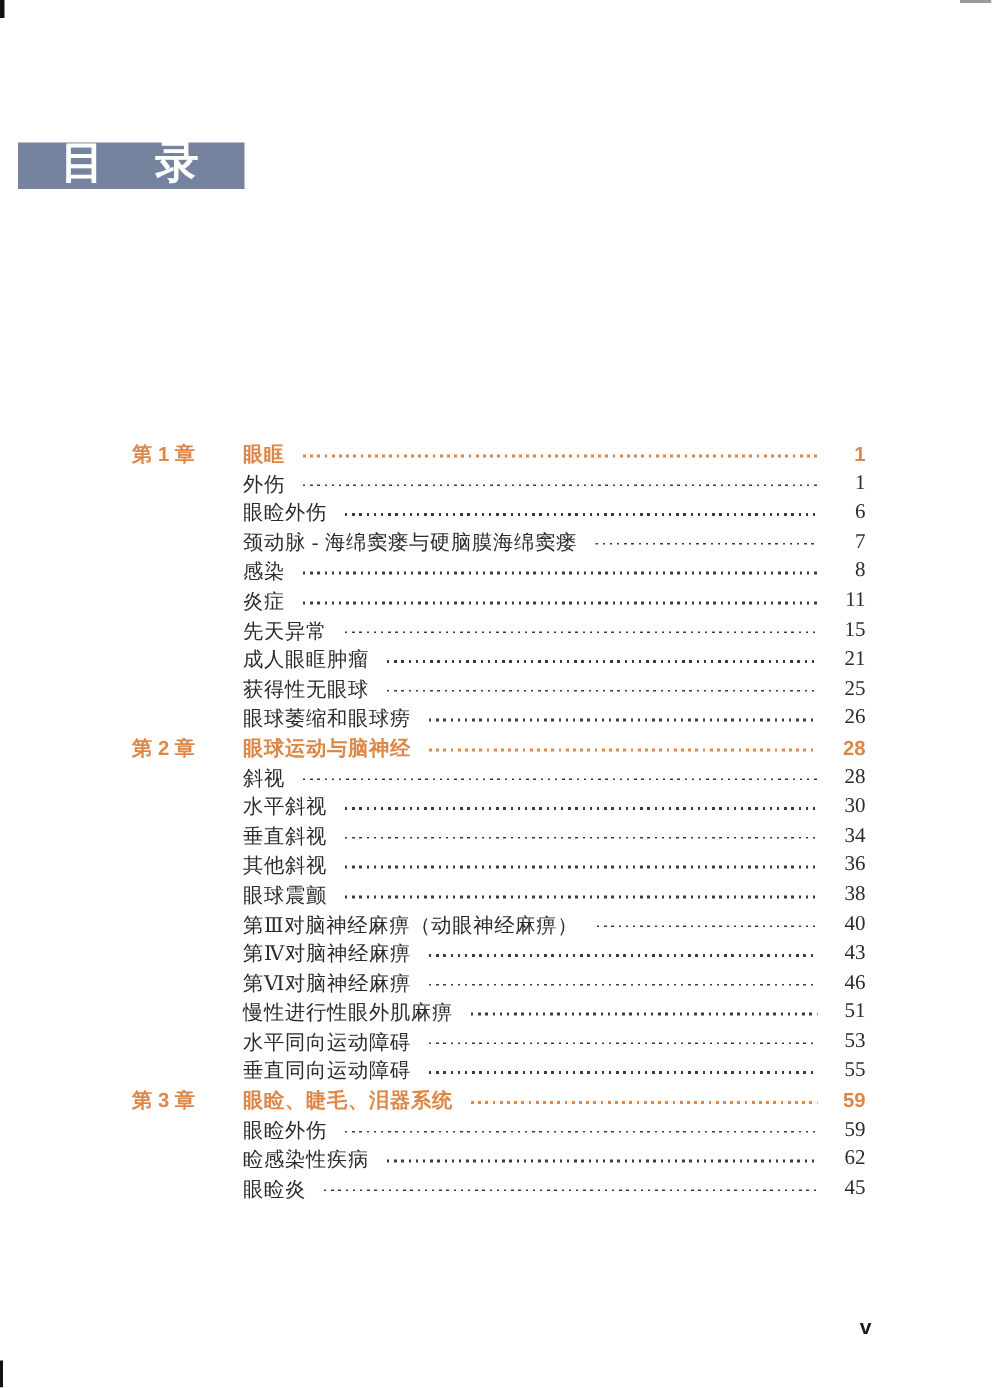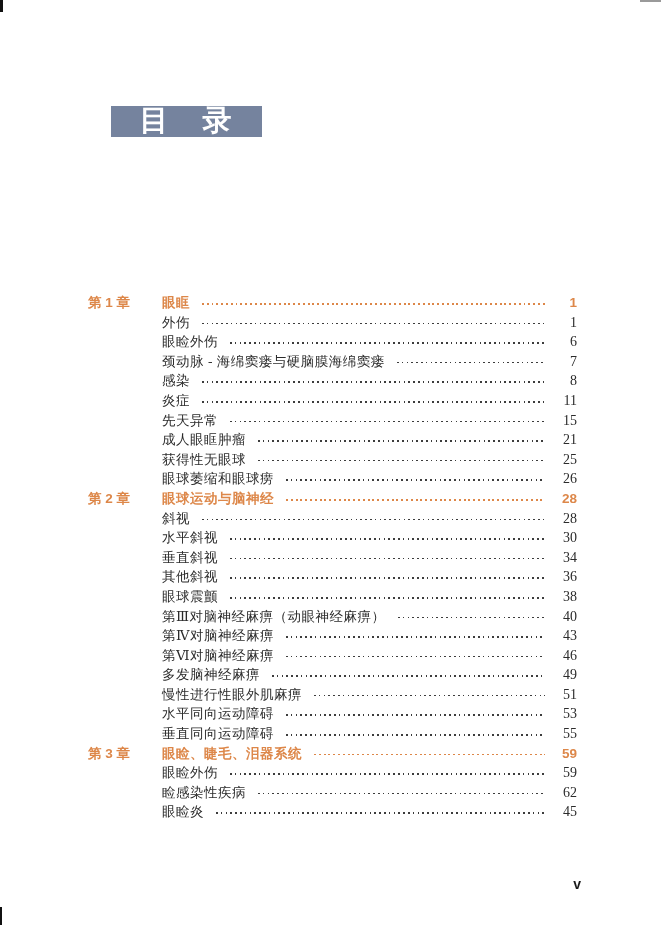--- a/index.html
+++ b/index.html
@@ -12,21 +12,21 @@
   }
   
   .mark{position:absolute;background:#111;}
   .mark.tl{left:0;top:0;width:3px;height:12px;}
   .mark.bl{left:0;bottom:0;width:2px;height:18px;}
   .mark.tr{right:0;top:0;width:21px;height:2px;background:#9a9a9a;}
 
   
   .banner{
     position:absolute;left:12px;right:0;top:95px;height:42px;
-    display:flex;align-items:flex-end;
+    display:flex;align-items:flex-start;flex-direction:column;
   }
   .banner .mauve{width:84px;background:var(--mauve);}
   .banner .notch{
     width:20px;background:#ffffff;
     border-radius:0 8px 8px 0;
     margin-right:-5px;position:relative;z-index:2;
   }
   .banner .blue{
     width:151px;background:var(--blue);
     position:relative;z-index:1;
@@ -211,26 +211,20 @@
       <span class="page">43</span>
     </div>
     <div class="row">
       <span class="label"></span>
       <span class="title">第Ⅵ对脑神经麻痹</span>
       <span class="leader"></span>
       <span class="page">46</span>
     </div>
     <div class="row">
       <span class="label"></span>
-      <span class="title">多发脑神经麻痹</span>
-      <span class="leader"></span>
-      <span class="page">49</span>
-    </div>
-    <div class="row">
-      <span class="label"></span>
       <span class="title">慢性进行性眼外肌麻痹</span>
       <span class="leader"></span>
       <span class="page">51</span>
     </div>
     <div class="row">
       <span class="label"></span>
       <span class="title">水平同向运动障碍</span>
       <span class="leader"></span>
       <span class="page">53</span>
     </div>

